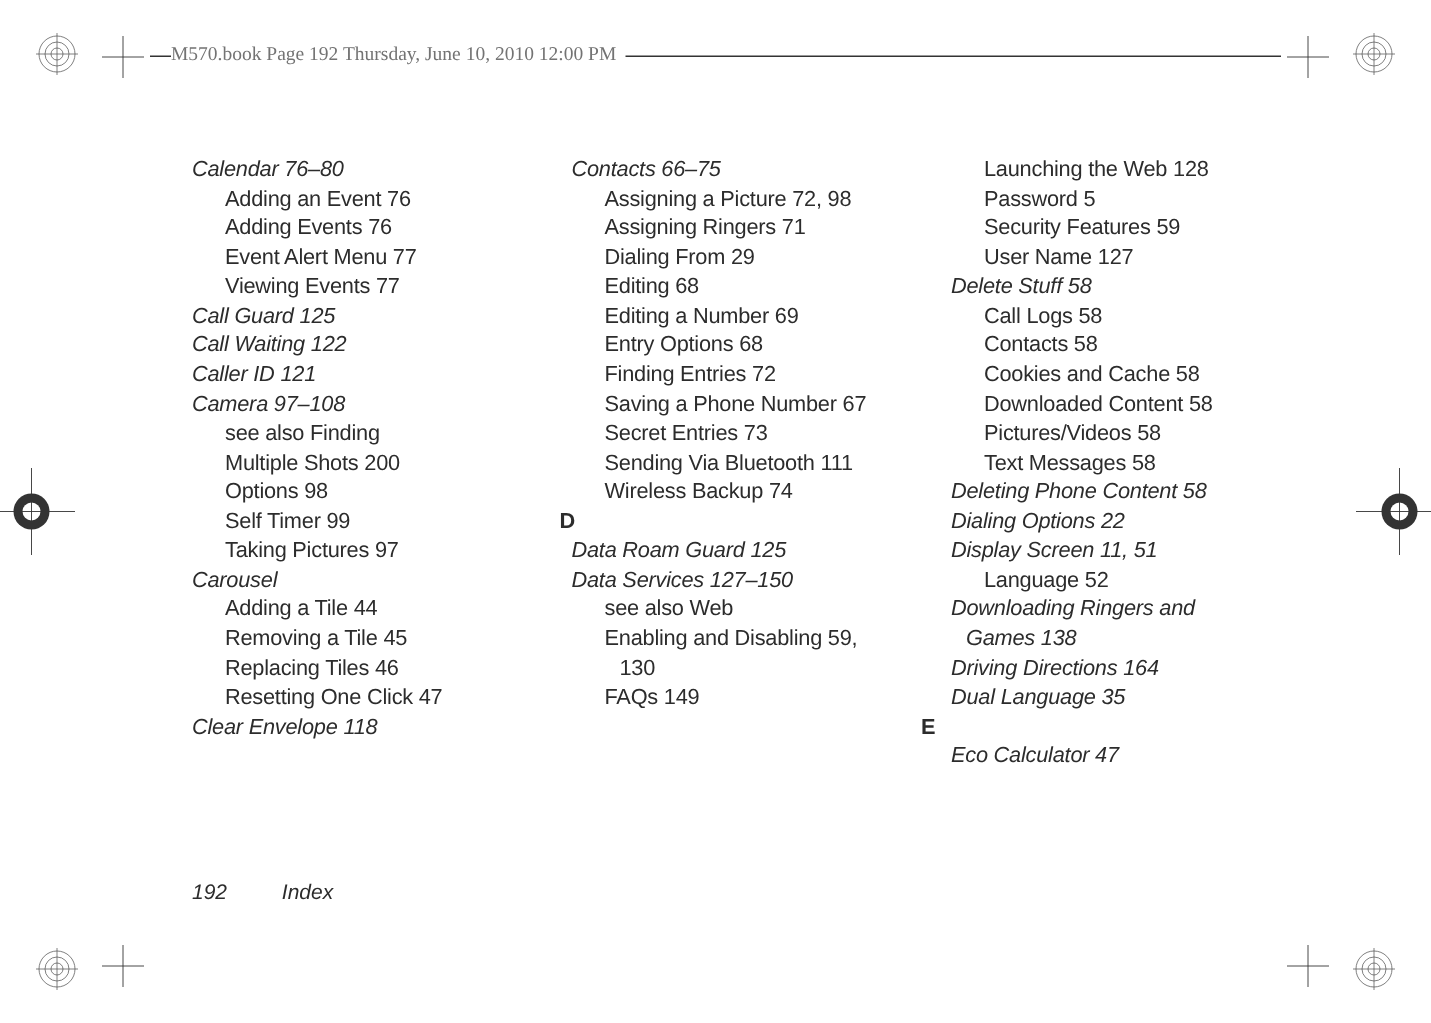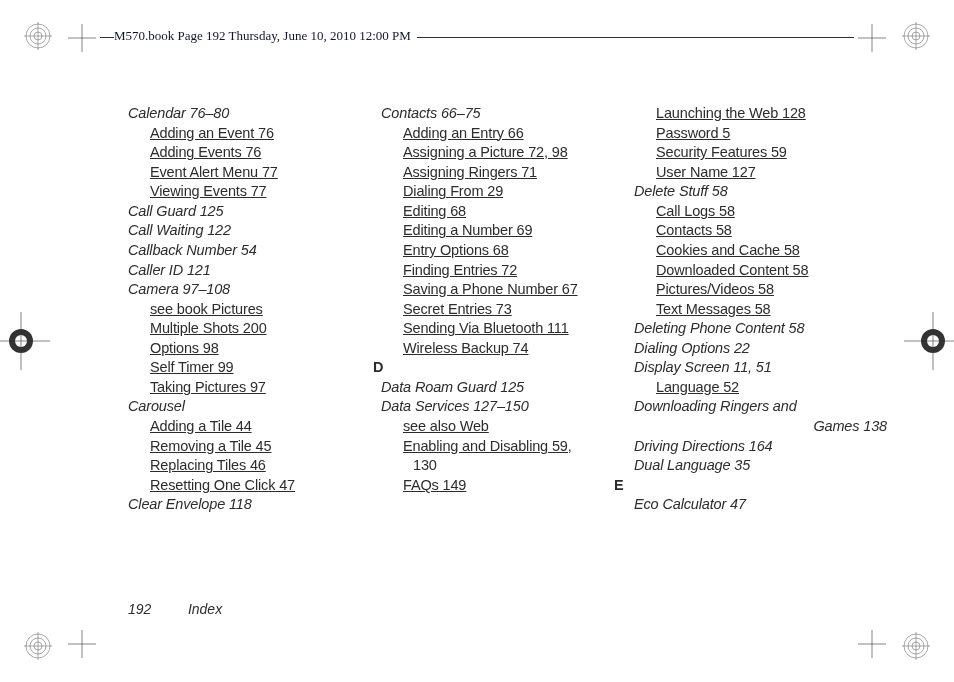--- a/index.html
+++ b/index.html
@@ -33,49 +33,49 @@
     border-top: 0.5px solid #333;
   }
   .header-text {
     position: absolute;
     top: 28px;
     left: 114px;
     background: #fff;
     padding: 0 6px 0 0;
     font-family: "Times New Roman", serif;
     font-size: 13px;
-    color: #0f172a;
+    color: #737373;
   }
   .columns {
     position: absolute;
     top: 104px;
     left: 128px;
     display: flex;
     gap: 0;
   }
   .col {
     width: 253px;
     line-height: 1.35;
     font-size: 14.5px;
     color: #2c2c2c;
     letter-spacing: -0.15px;
   }
   .entry { padding-left: 0; font-style: italic; }
-  .sub { padding-left: 22px; text-decoration: underline; }
+  .sub { padding-left: 22px; }
   .sub2 { padding-left: 32px; }
   .sec-letter {
     font-weight: bold;
     margin-left: -8px;
     padding-left: 0;
   }
   .col3 .sec-letter { margin-left: -20px; }
   .footer {
     position: absolute;
     left: 128px;
-    top: 601px;
+    top: 586px;
     font-size: 14px;
     color: #2c2c2c;
     font-style: italic;
   }
   .footer .pn { display:inline-block; width: 56px; }
 </style>
 </head>
 <body>
 
 <div class="target-icon" style="top:22px; left:24px;">
@@ -154,38 +154,36 @@
 
 <div class="columns">
   <div class="col" id="c1">
       <div class="entry">Calendar 76–80</div>
       <div class="sub">Adding an Event 76</div>
       <div class="sub">Adding Events 76</div>
       <div class="sub">Event Alert Menu 77</div>
       <div class="sub">Viewing Events 77</div>
       <div class="entry">Call Guard 125</div>
       <div class="entry">Call Waiting 122</div>
-      <div class="entry">Callback Number 54</div>
       <div class="entry">Caller ID 121</div>
       <div class="entry">Camera 97–108</div>
-      <div class="sub">see book Pictures</div>
+      <div class="sub">see also Finding</div>
       <div class="sub">Multiple Shots 200</div>
       <div class="sub">Options 98</div>
       <div class="sub">Self Timer 99</div>
       <div class="sub">Taking Pictures 97</div>
       <div class="entry">Carousel</div>
       <div class="sub">Adding a Tile 44</div>
       <div class="sub">Removing a Tile 45</div>
       <div class="sub">Replacing Tiles 46</div>
       <div class="sub">Resetting One Click 47</div>
       <div class="entry">Clear Envelope 118</div>
     </div>
   <div class="col" id="c2">
       <div class="entry">Contacts 66–75</div>
-      <div class="sub">Adding an Entry 66</div>
       <div class="sub">Assigning a Picture 72, 98</div>
       <div class="sub">Assigning Ringers 71</div>
       <div class="sub">Dialing From 29</div>
       <div class="sub">Editing 68</div>
       <div class="sub">Editing a Number 69</div>
       <div class="sub">Entry Options 68</div>
       <div class="sub">Finding Entries 72</div>
       <div class="sub">Saving a Phone Number 67</div>
       <div class="sub">Secret Entries 73</div>
       <div class="sub">Sending Via Bluetooth 111</div>
@@ -208,21 +206,21 @@
       <div class="sub">Contacts 58</div>
       <div class="sub">Cookies and Cache 58</div>
       <div class="sub">Downloaded Content 58</div>
       <div class="sub">Pictures/Videos 58</div>
       <div class="sub">Text Messages 58</div>
       <div class="entry">Deleting Phone Content 58</div>
       <div class="entry">Dialing Options 22</div>
       <div class="entry">Display Screen 11, 51</div>
       <div class="sub">Language 52</div>
       <div class="entry">Downloading Ringers and</div>
-      <div class="entry" style="padding-left: 10px; text-align: right;">Games 138</div>
+      <div class="entry" style="padding-left: 10px;">Games 138</div>
       <div class="entry">Driving Directions 164</div>
       <div class="entry">Dual Language 35</div>
       <div class="sec-letter">E</div>
       <div class="entry">Eco Calculator 47</div>
     </div>
 </div>
 
 <div class="footer">
   <span class="pn">192</span>
   <span>Index</span>

